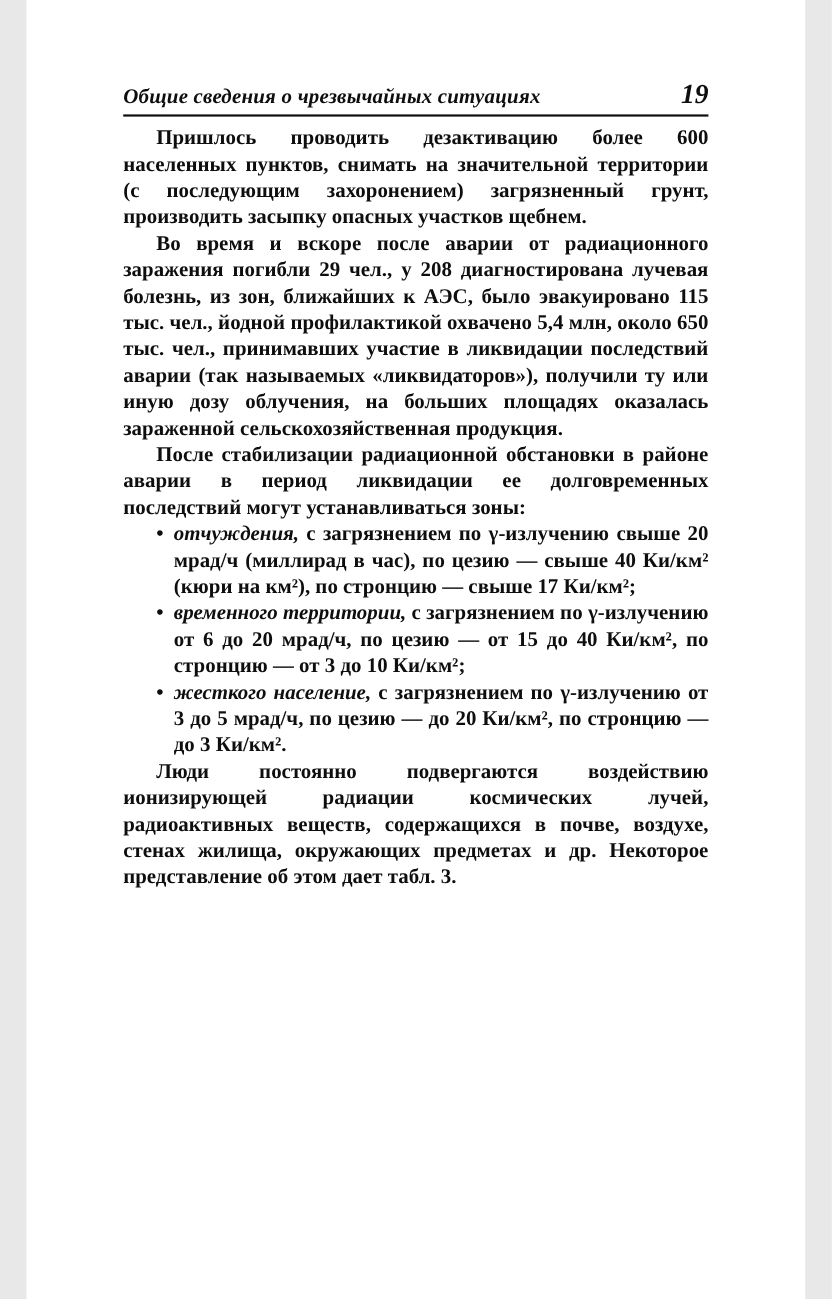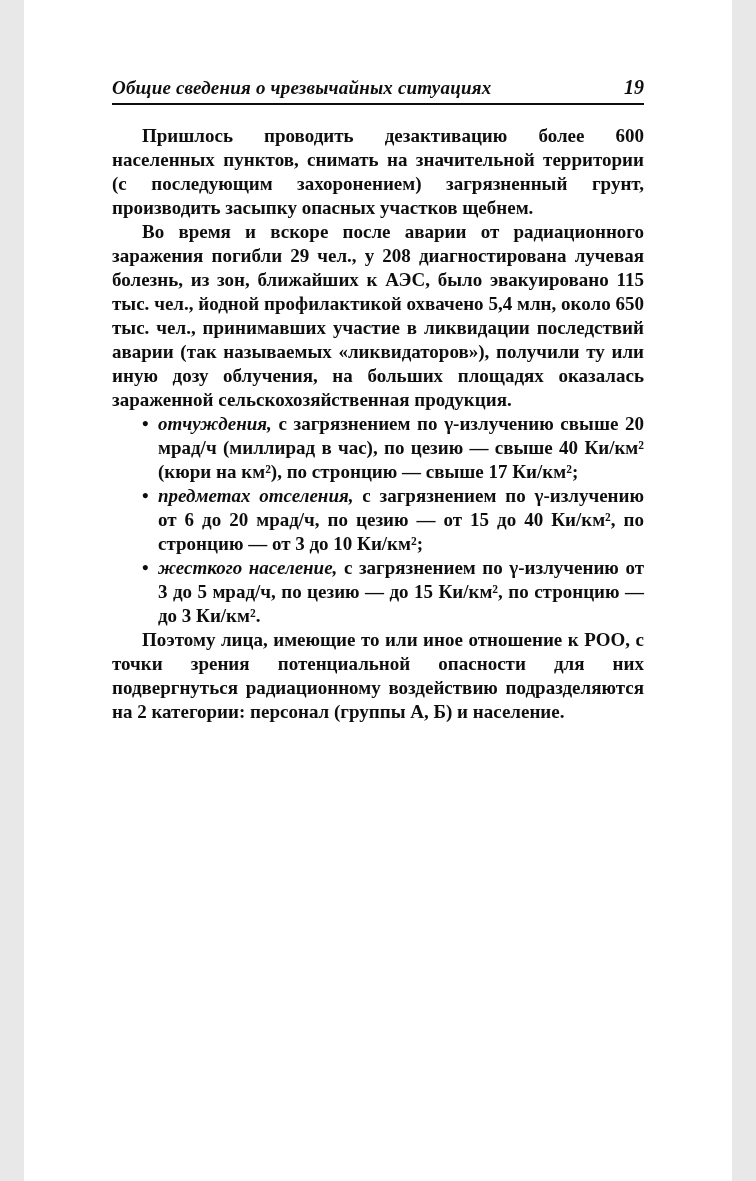--- a/index.html
+++ b/index.html
@@ -24,23 +24,23 @@
     display: flex;
     justify-content: space-between;
     align-items: baseline;
     font-style: italic;
     font-size: 19px;
     line-height: 22px;
     padding-bottom: 4px;
     border-bottom: 2px solid #0e0e0e;
   }
   .rh-title { letter-spacing: 0.2px; }
-  .rh-page  { font-size: 20px; }
+  .rh-page  { font-size: 25px; }
   .body-text {
-    margin-top: 19px;
+    margin-top: 8px;
     font-size: 19px;
     line-height: 24px;
     text-align: justify;
   }
   .body-text p {
     margin: 0;
     text-indent: 30px;
   }
   ul.zones {
     list-style: none;
@@ -70,38 +70,39 @@
     <span class="rh-title">Общие сведения о чрезвычайных ситуациях</span>
     <span class="rh-page">19</span>
   </header>
 
   <main class="body-text">
 
     <p>Пришлось проводить дезактивацию более 600 населенных пунктов, снимать на значительной территории (с последующим захоронением) загрязненный грунт, производить засыпку опасных участков щебнем.</p>
 
     <p>Во время и вскоре после аварии от радиационного заражения погибли 29 чел., у 208 диагностирована лучевая болезнь, из зон, ближайших к АЭС, было эвакуировано 115 тыс. чел., йодной профилактикой охвачено 5,4 млн, около 650 тыс. чел., принимавших участие в ликвидации последствий аварии (так называемых «ликвидаторов»), получили ту или иную дозу облучения, на больших площадях оказалась зараженной сельскохозяйственная продукция.</p>
 
+    <p>После стабилизации радиационной обстановки в районе аварии в период ликвидации ее долговременных последствий могут устанавливаться зоны:</p>
 
     <ul class="zones">
       <li>
         <span class="bullet">•</span>
         <em>отчуждения,</em>
         <span>с загрязнением по γ-излучению свыше 20 мрад/ч (миллирад в час), по цезию — свыше 40 Ки/км² (кюри на км²), по стронцию — свыше 17 Ки/км²;</span>
       </li>
       <li>
         <span class="bullet">•</span>
-        <em>предметах отселения,</em>
+        <em>временного территории,</em>
         <span>с загрязнением по γ-излучению от 6 до 20 мрад/ч, по цезию — от 15 до 40 Ки/км², по стронцию — от 3 до 10 Ки/км²;</span>
       </li>
       <li>
         <span class="bullet">•</span>
         <em>жесткого население,</em>
-        <span>с загрязнением по γ-излучению от 3 до 5 мрад/ч, по цезию — до 15 Ки/км², по стронцию — до 3 Ки/км².</span>
+        <span>с загрязнением по γ-излучению от 3 до 5 мрад/ч, по цезию — до 20 Ки/км², по стронцию — до 3 Ки/км².</span>
       </li>
     </ul>
 
+    <p>Люди постоянно подвергаются воздействию ионизирующей радиации космических лучей, радиоактивных веществ, содержащихся в почве, воздухе, стенах жилища, окружающих предметах и др. Некоторое представление об этом дает табл. 3.</p>
 
 
-    <p>Поэтому лица, имеющие то или иное отношение к РОО, с точки зрения потенциальной опасности для них подвергнуться радиационному воздействию подразделяются на 2 категории: персонал (группы А, Б) и население.</p>
 
   </main>
 
 </div>
 
 </body></html>

